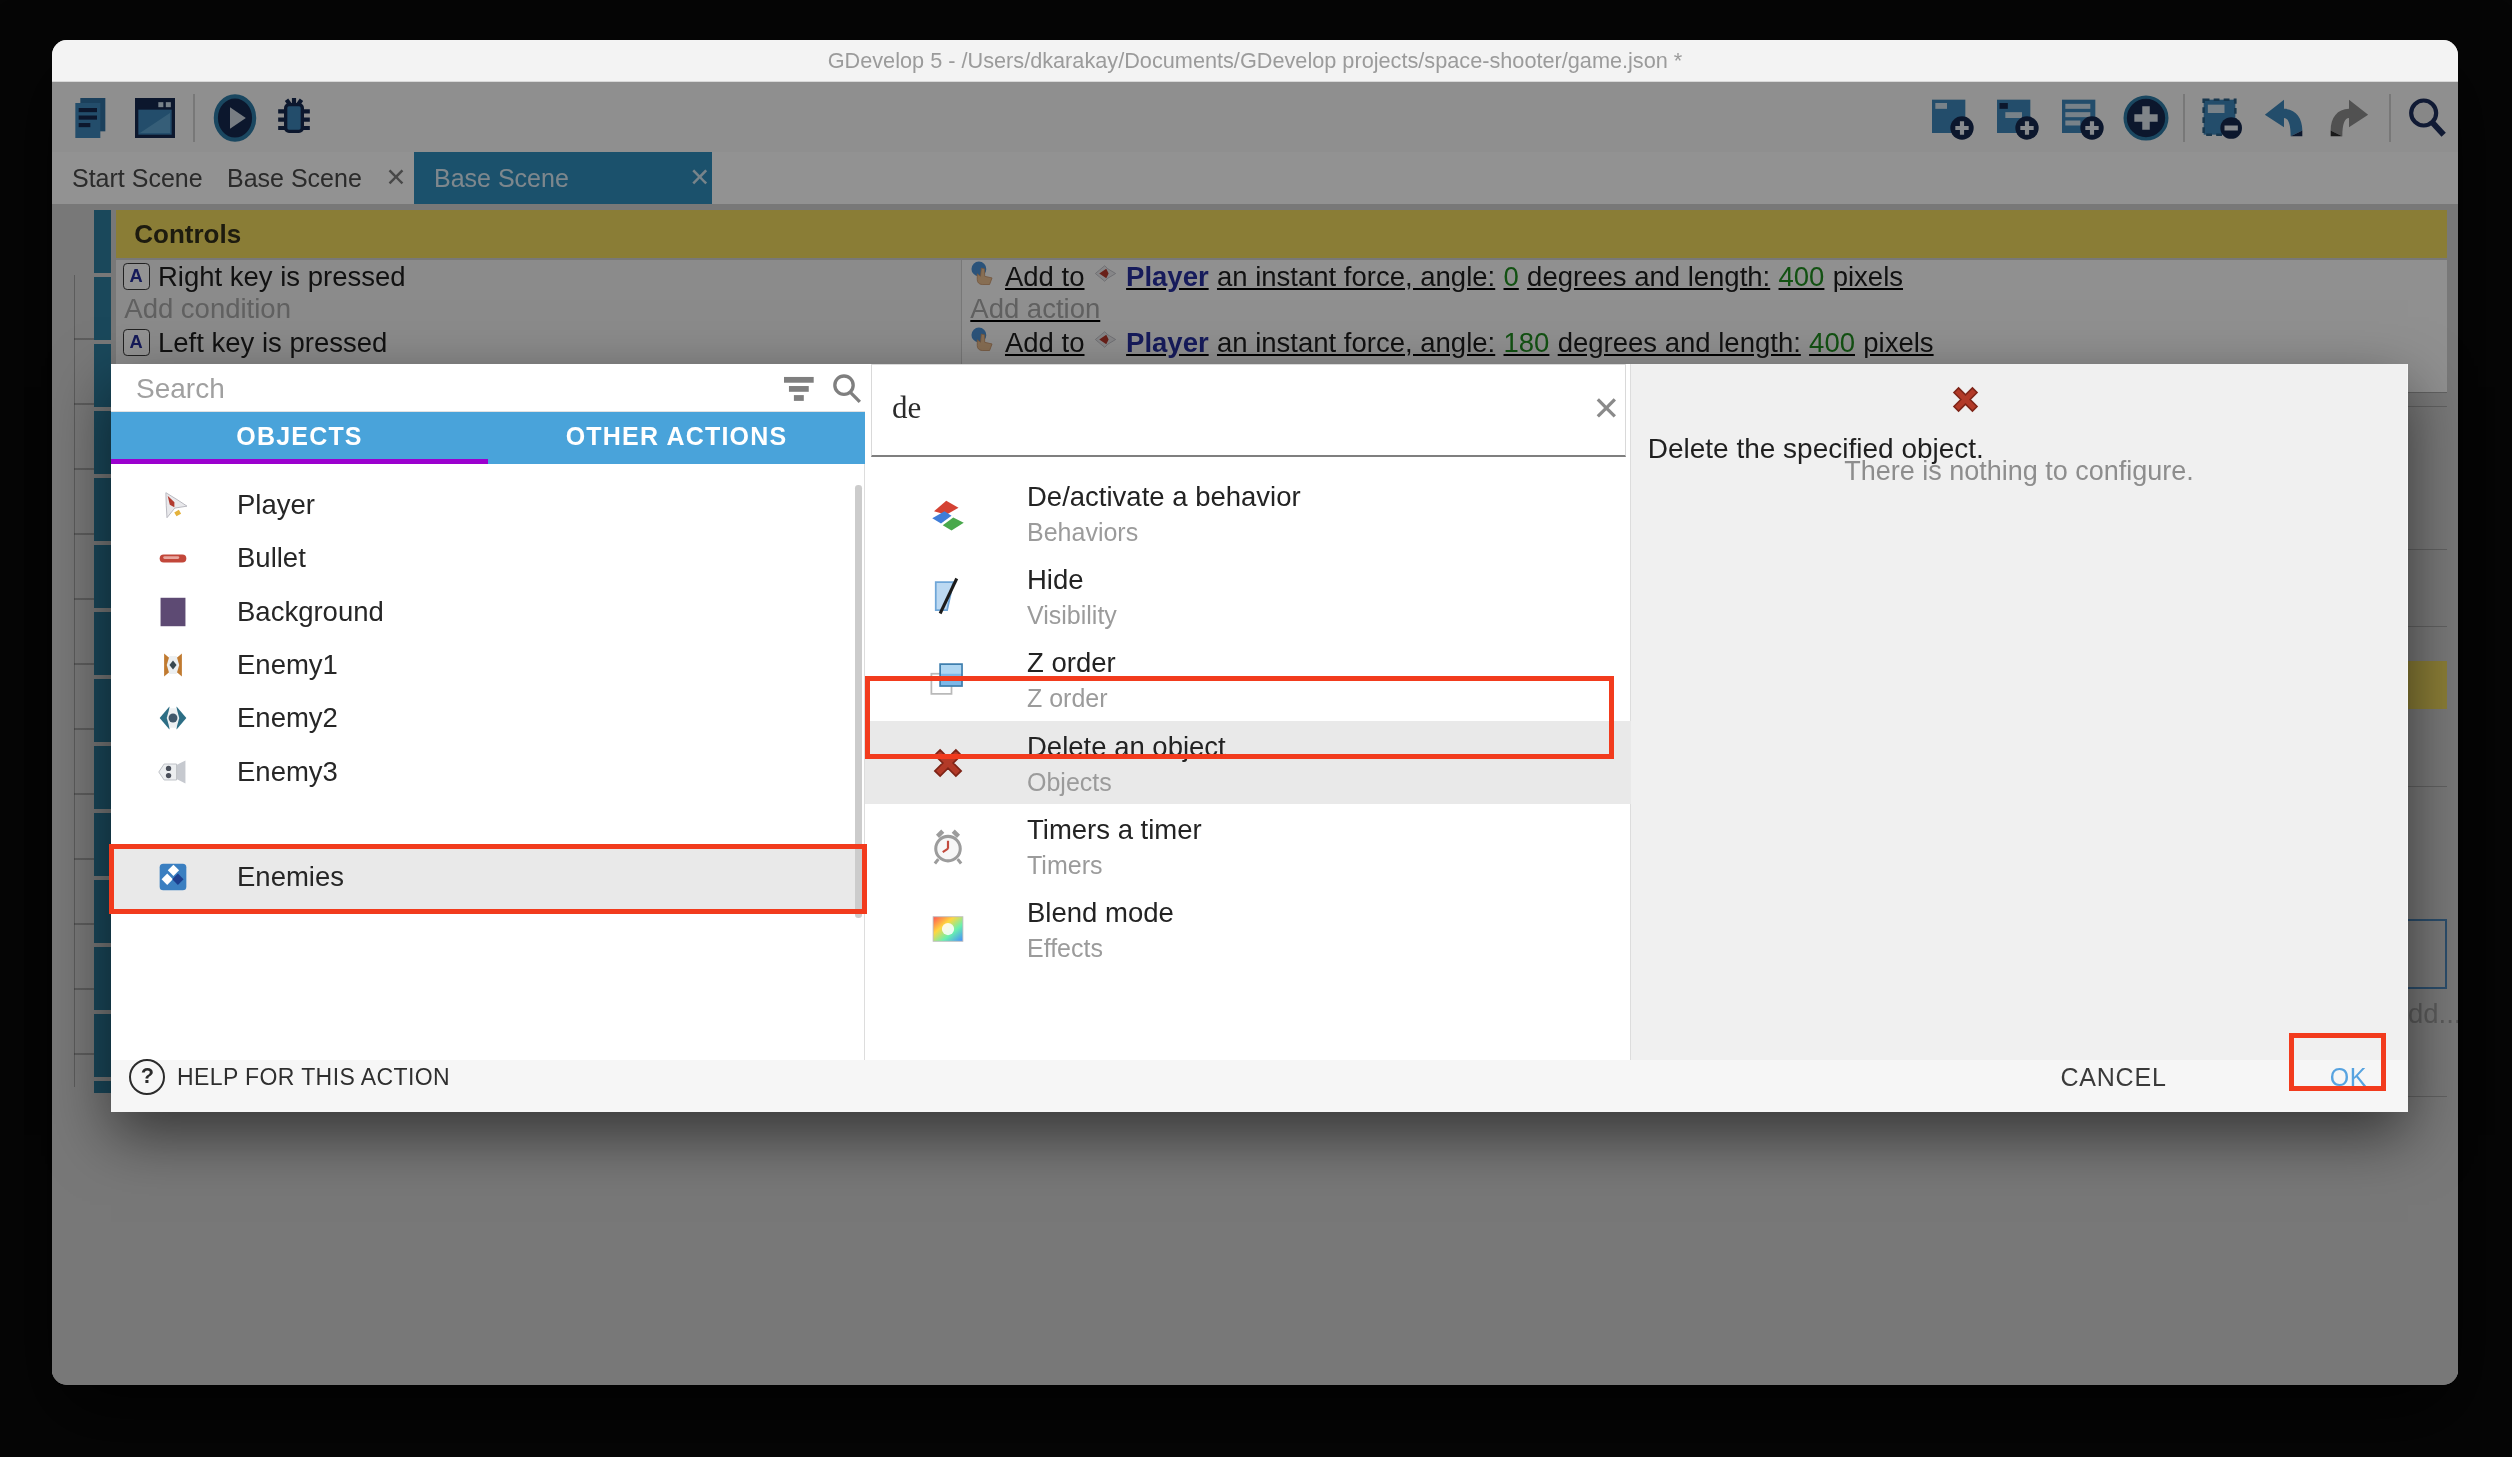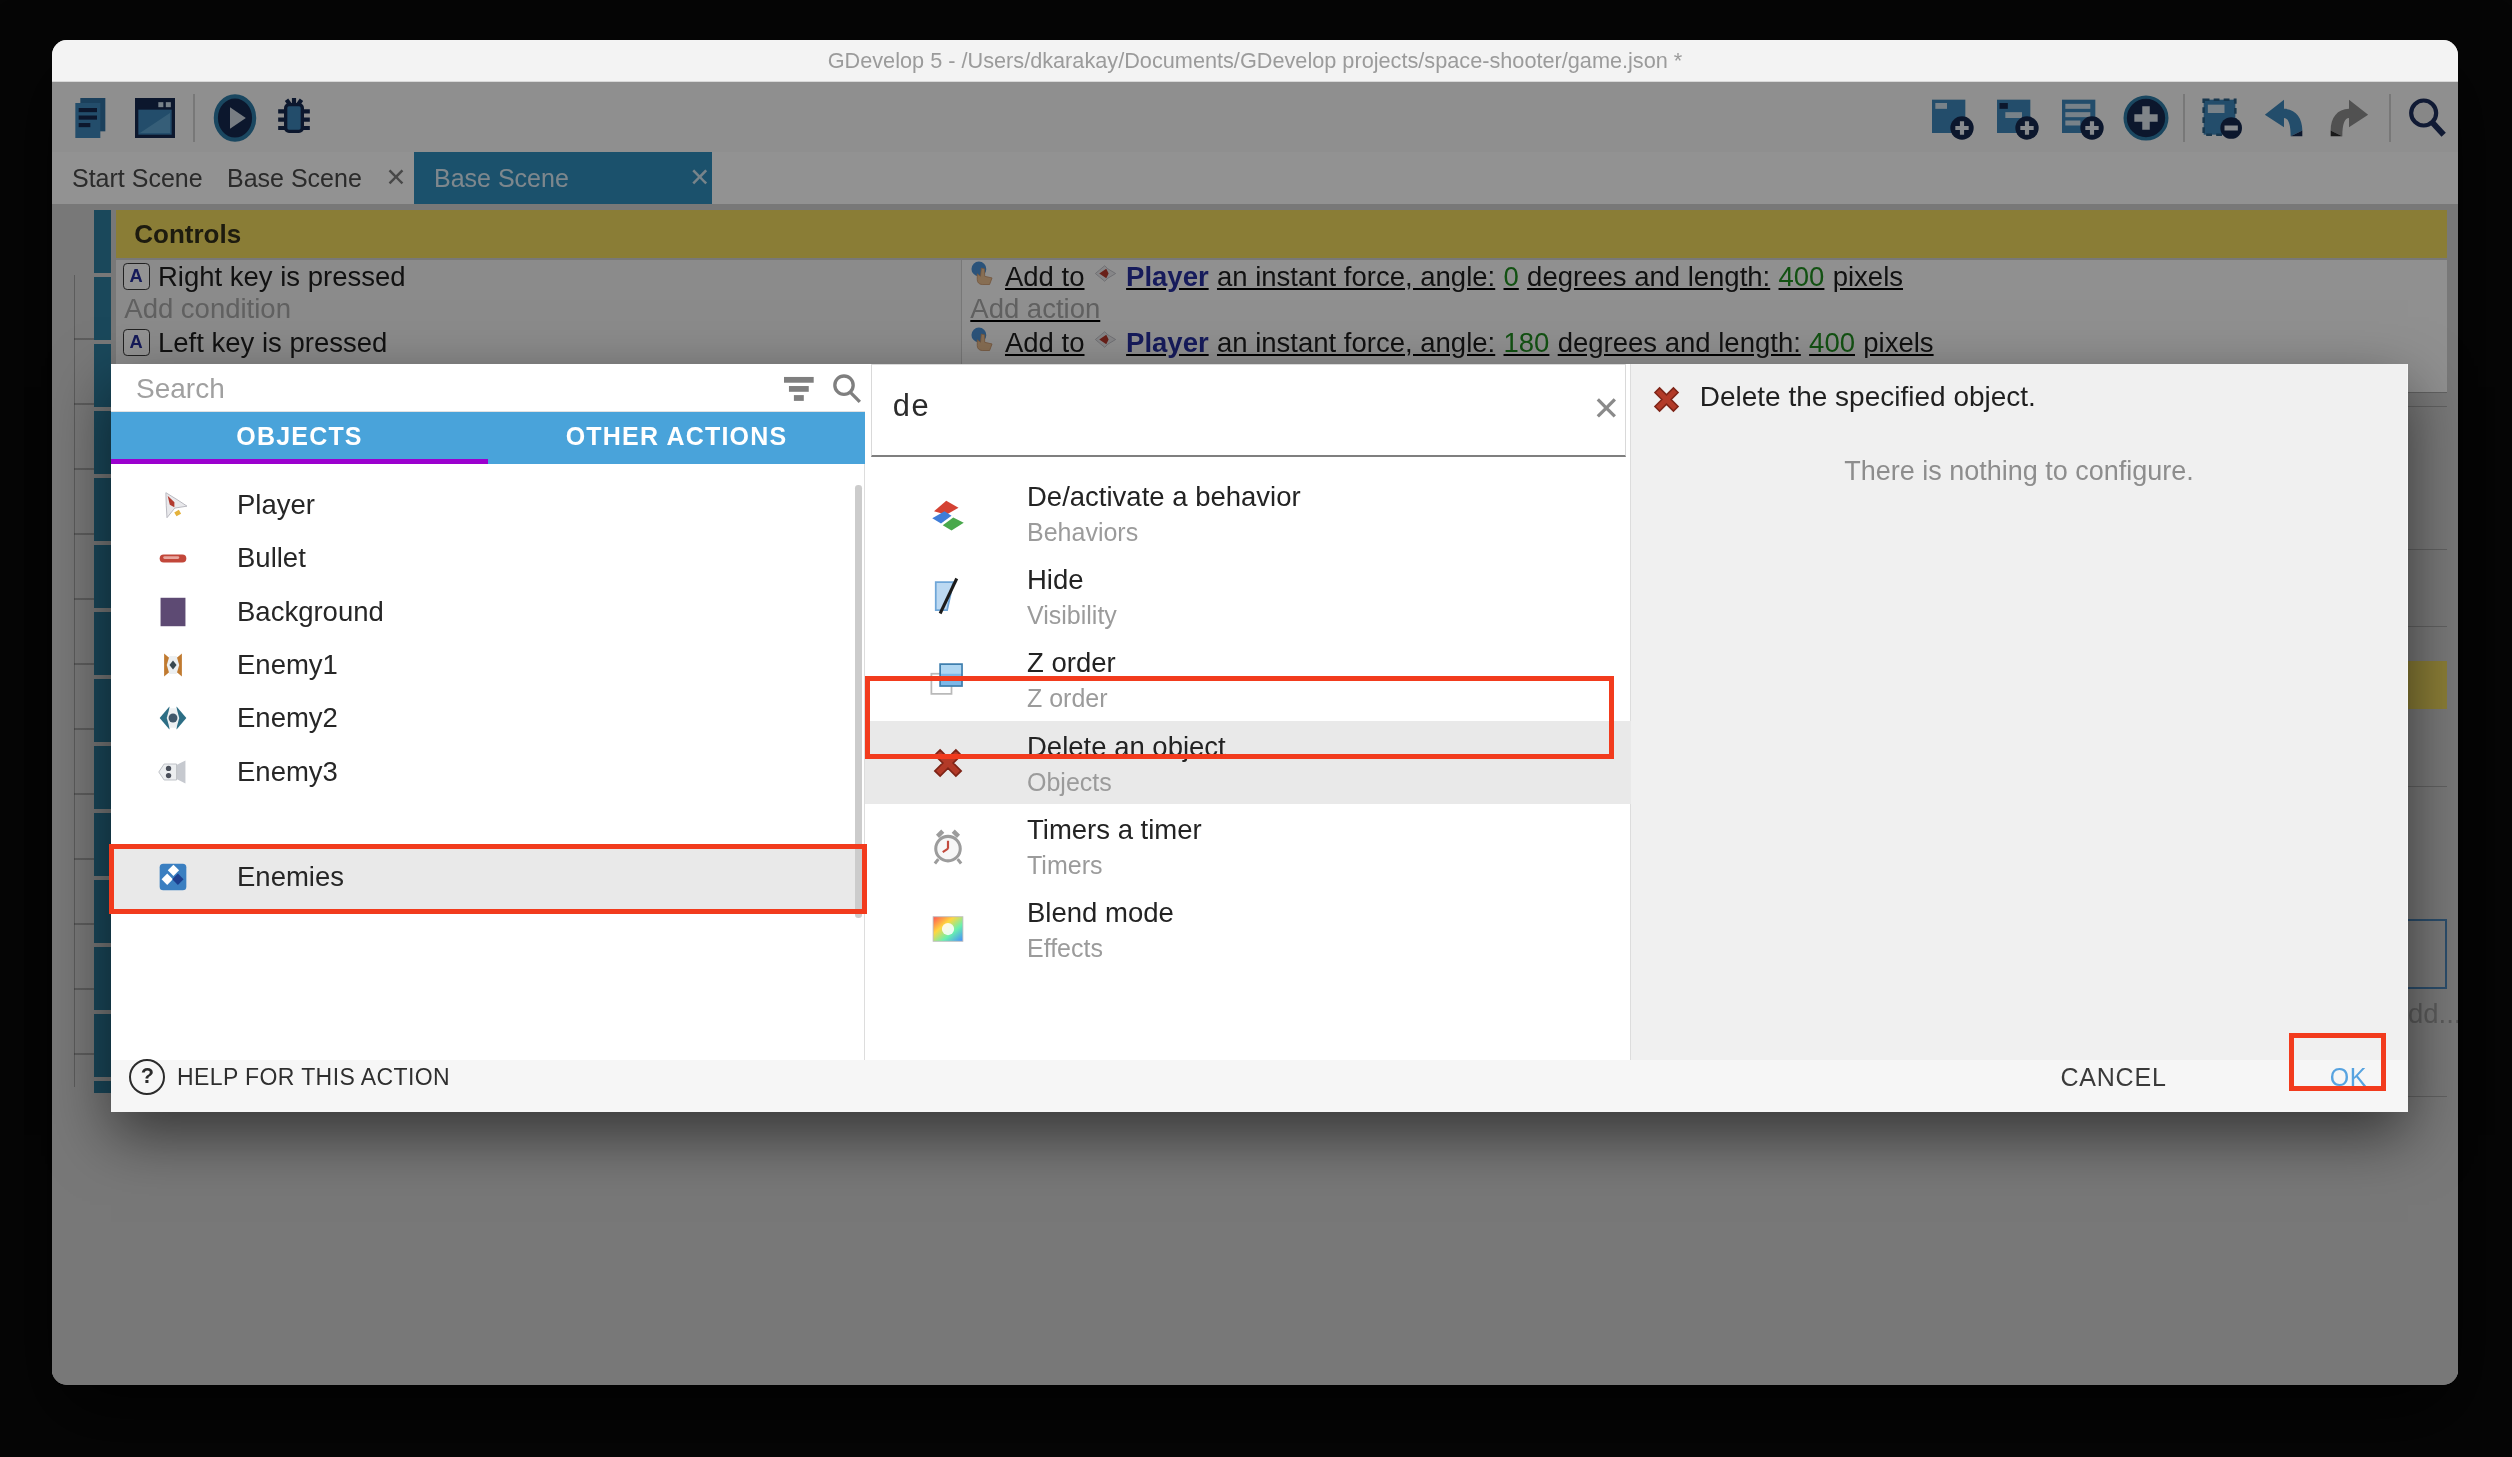--- a/index.html
+++ b/index.html
@@ -64,31 +64,31 @@
   .obj-row{left:0;width:754px;height:53px;display:flex;align-items:center;}
   .obj-row .oic{width:32px;height:32px;margin-left:46px;flex:none;}
   .obj-row .oic svg{width:32px;height:32px;display:block;}
   .obj-row .onm{margin-left:48px;font-size:27.5px;color:#262626;}
   .obj-row-hl{background:#e9e9e9;height:65px;}
   #left-scroll{left:744px;top:121px;width:6.7px;height:433px;background:#ccc;border-radius:3.3px;}
   #dlg-mid{left:754px;top:0;width:766px;height:696px;background:#fff;border-right:0.8px solid #ddd;}
   #mid-search{left:5.8px;top:0;width:755px;height:93px;background:#fff;border:0.8px solid #d9d9d9;
     border-bottom:2.5px solid #7f7f7f;}
   #mid-search input{border:0;outline:none;width:658px;height:83px;margin-left:18.3px;font-size:31px;
-    color:#2b2b2b;background:transparent;font-family:Liberation Mono, monospace;}
+    color:#2b2b2b;background:transparent;font-family:Liberation Serif, serif;}
   .clear-x{left:716px;top:25px;width:37px;height:37px;font-size:33px;line-height:37px;text-align:center;
     color:#8a8a8a;font-weight:300;}
   .act-row{left:0;width:766px;height:83px;}
   .act-row .aic{position:absolute;left:62px;top:21px;width:42px;height:42px;}
   .act-row .aic svg{width:42px;height:42px;display:block;}
   .act-row .at{position:absolute;left:162px;top:10px;font-size:27.5px;color:#232323;}
   .act-row .ac{position:absolute;left:162px;top:47px;font-size:25px;color:#9b9b9b;}
   .act-row-hl{background:#e9e9e9;}
   #dlg-right{left:1520px;top:0;width:776px;height:696px;background:#f0f0f0;}
-  #detail-hdr{left:16.7px;top:16.7px;display:flex;align-items:flex-start;gap:15px;}
+  #detail-hdr{left:16.7px;top:16.7px;display:flex;align-items:flex-end;gap:15px;flex-direction:column;}
   #detail-hdr svg{width:37px;height:37px;}
   #detail-title{font-size:28px;font-weight:500;color:#1f1f1f;}
   #detail-empty{left:0;top:92px;width:776px;text-align:center;font-size:27px;color:#8d8d8d;}
   #dlg-footer{left:0;top:675px;width:2297px;height:73px;}
   #help-btn{left:18.3px;top:20px;display:flex;align-items:center;gap:11.7px;}
   #help-q{width:32px;height:32px;border:2.5px solid #2b2b2b;border-radius:50%;text-align:center;
     line-height:30px;font-size:21.7px;font-weight:bold;color:#2b2b2b;}
   #help-lbl{font-size:23px;color:#2f2f2f;letter-spacing:0.4px;}
   #cancel-btn{left:1936px;top:20px;width:133px;height:37px;line-height:37px;text-align:center;
     font-size:25px;color:#3a3a3a;letter-spacing:0.8px;}

